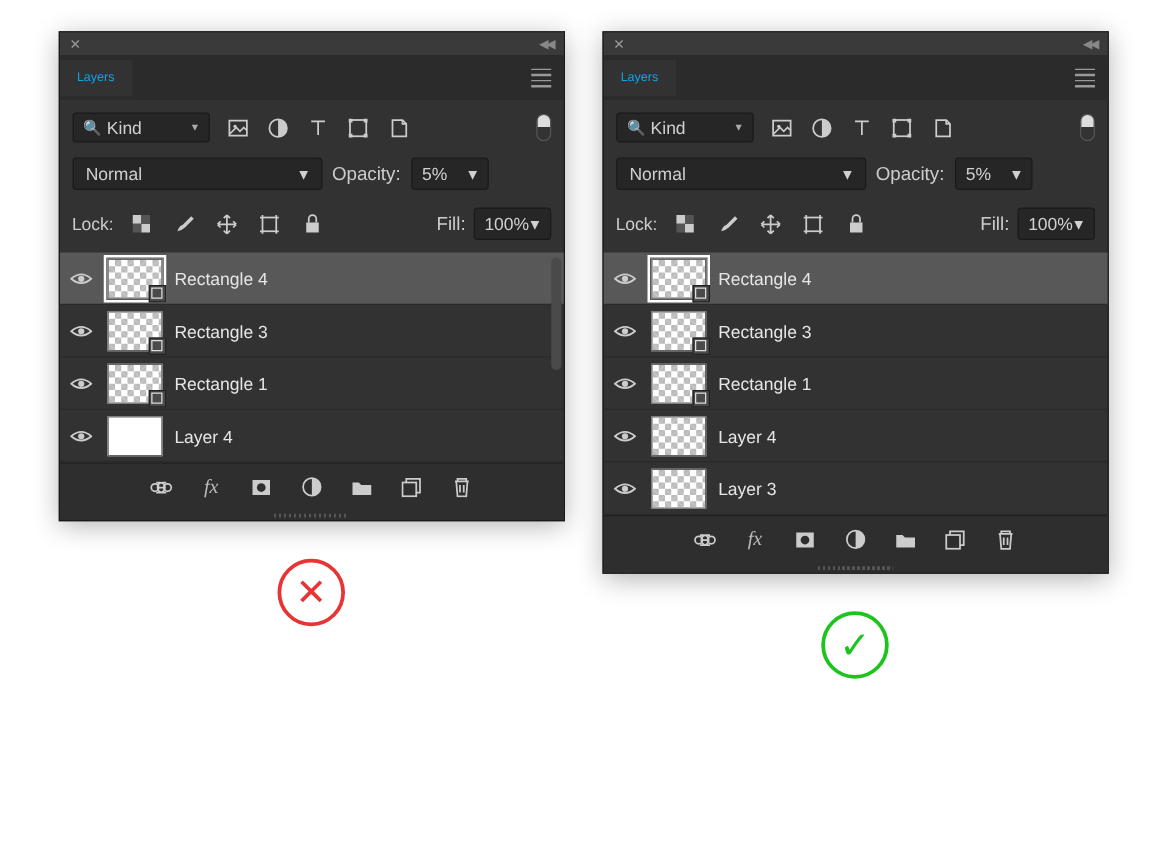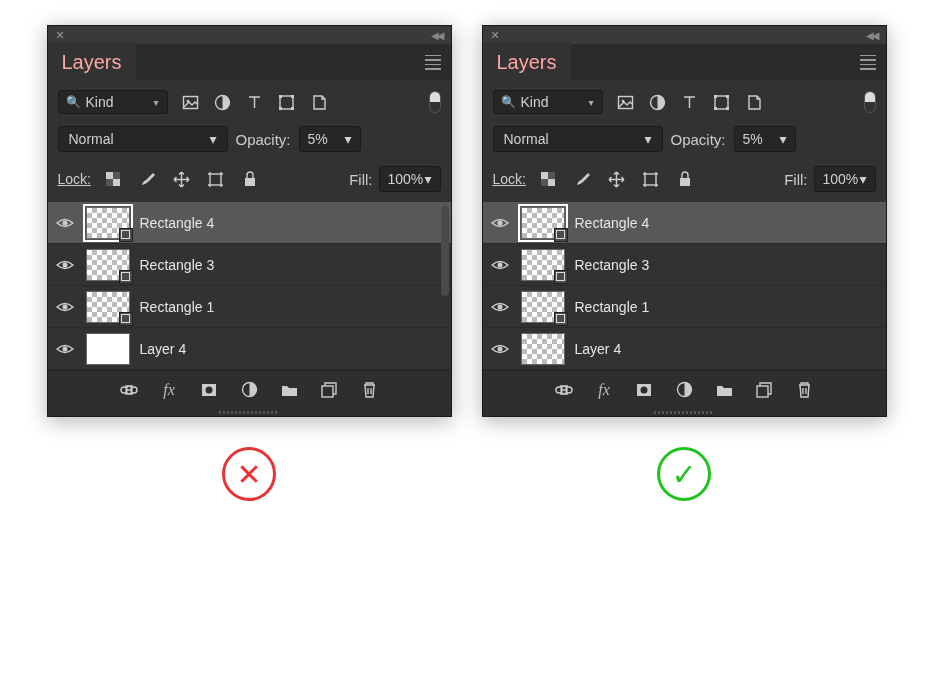--- a/index.html
+++ b/index.html
@@ -50,23 +50,23 @@
 }
 .tabrow {
   display: flex;
   align-items: center;
   background: #2b2b2b;
   height: 36px;
 }
 .tab {
   background: #323232;
   padding: 9px 14px;
-  font-size: 20px;
+  font-size: 10px;
   font-weight: 500;
-  color: #fca5a5;
+  color: #0ea5e9;
 }
 .tab-spacer { flex: 1; }
 .menu-lines {
   padding: 0 10px;
   display: flex;
   flex-direction: column;
   gap: 3px;
   cursor: pointer;
 }
 .menu-lines span { width: 16px; height: 1.5px; background: #999; display: block; }
@@ -121,21 +121,21 @@
   gap: 8px;
 }
 .blend-dd {
   display: flex;
   align-items: center;
   justify-content: space-between;
   background: #262626;
   border: 1px solid #1a1a1a;
   border-radius: 3px;
   padding: 4px 10px;
-  width: 170px;
+  width: 200px;
   cursor: pointer;
   font-size: 14px;
 }
 .opacity-lbl { font-size: 15px; color: #ccc; }
 .pct-dd {
   display: flex;
   align-items: center;
   justify-content: space-between;
   background: #262626;
   border: 1px solid #1a1a1a;
@@ -144,21 +144,21 @@
   width: 62px;
   cursor: pointer;
   font-size: 14px;
 }
 .lock-row {
   display: flex;
   align-items: center;
   padding: 8px 10px 10px 10px;
   gap: 14px;
 }
-.lock-lbl { font-size: 14px; color: #ccc; text-decoration: underline; }
+.lock-lbl { font-size: 14px; color: #ccc; }
 .lock-icons {
   display: flex;
   gap: 16px;
   align-items: center;
 }
 .lock-i {
   width: 18px; height: 18px;
   display: flex; align-items: center; justify-content: center;
   color: #ccc; font-size: 14px;
   cursor: pointer;
@@ -657,20 +657,30 @@
           <div class="layer-row">
             <span class="eye">
               <svg width="18" height="14" viewBox="0 0 18 14">
                 <path d="M1 7 Q9 0 17 7 Q9 14 1 7 Z" stroke="#ccc" stroke-width="1.4" fill="none"></path>
                 <circle cx="9" cy="7" r="2.5" fill="#ccc"></circle>
               </svg>
             </span>
             <div class="thumb checker"></div>
             <span class="layer-name">Layer 4</span>
           </div>
+          <div class="layer-row">
+            <span class="eye">
+              <svg width="18" height="14" viewBox="0 0 18 14">
+                <path d="M1 7 Q9 0 17 7 Q9 14 1 7 Z" stroke="#ccc" stroke-width="1.4" fill="none"></path>
+                <circle cx="9" cy="7" r="2.5" fill="#ccc"></circle>
+              </svg>
+            </span>
+            <div class="thumb checker"></div>
+            <span class="layer-name">Layer 3</span>
+          </div>
         </div>
         <div class="bottom-bar">
           <span class="bot-i">
             <svg width="18" height="12" viewBox="0 0 18 12">
               <path d="M7 6 A4 4 0 0 1 7 6 M5 2 H8 A4 4 0 0 1 8 10 H5 M13 2 H10 A4 4 0 0 0 10 10 H13" stroke="#ccc" stroke-width="1.4" fill="none"></path>
               <rect x="1" y="3" width="6" height="6" rx="3" stroke="#ccc" stroke-width="1.4" fill="none"></rect>
               <rect x="11" y="3" width="6" height="6" rx="3" stroke="#ccc" stroke-width="1.4" fill="none"></rect>
               <line x1="6" y1="6" x2="12" y2="6" stroke="#ccc" stroke-width="1.4" fill="none"></line>
             </svg>
           </span>

